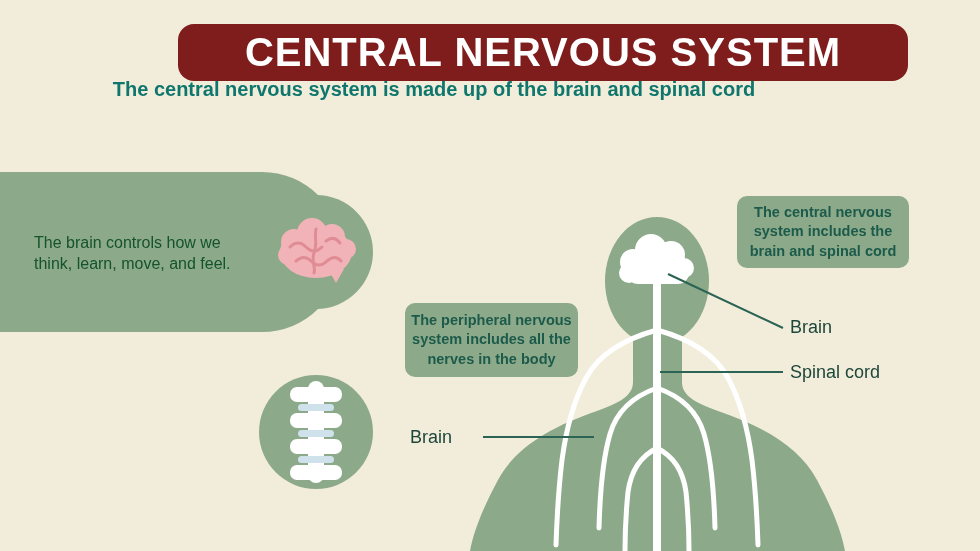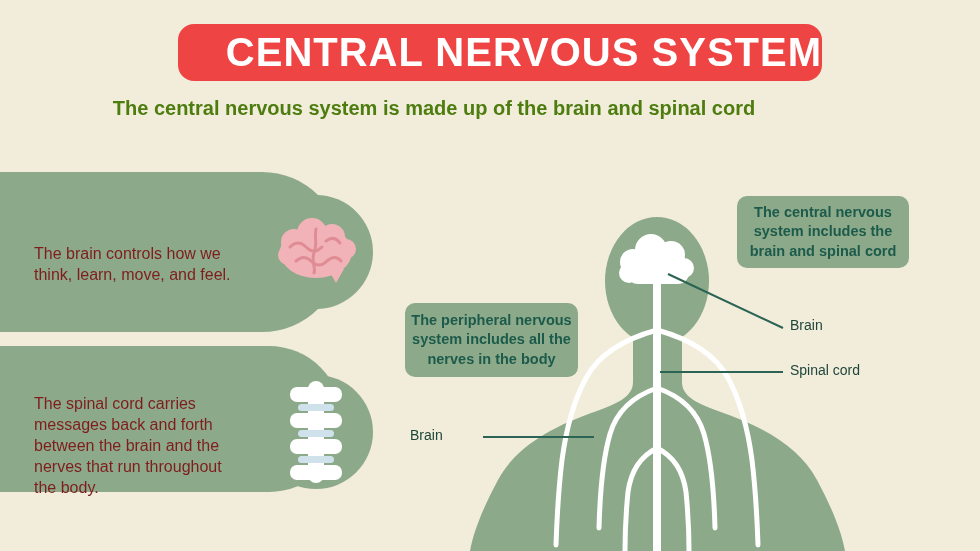--- a/index.html
+++ b/index.html
@@ -2,57 +2,57 @@
 <html><head>
 <meta charset="utf-8">
 <style>
   html,body { margin:0; padding:0; background:#f2edda; }
   .stage {
     position:relative; width:980px; height:551px; overflow:hidden;
     background:#f2edda;
     font-family:"Liberation Sans", sans-serif;
   }
   .banner {
-    position:absolute; left:178px; top:24px; width:644px; height:57px;
-    background:#ef4444; border-radius:16px;
-    display:flex; align-items:center; justify-content:flex-end;
+    position:absolute; left:178px; top:24px; width:730px; height:57px;
+    background:#7f1d1d; border-radius:16px;
+    display:flex; align-items:center; justify-content:center;
   }
   .banner .title {
     color:#ffffff; font-size:40px; font-weight:bold; letter-spacing:1px;
     white-space:nowrap;
   }
   .subtitle {
-    position:absolute; left:0; top:97px; width:868px; text-align:center;
-    color:#4d7c0f; font-size:20px; font-weight:600;
+    position:absolute; left:0; top:78px; width:868px; text-align:center;
+    color:#0f766e; font-size:20px; font-weight:600;
   }
   .callout { position:absolute; left:0; background:#8ca98a; }
   .callout-1 { top:172px; width:342px; height:160px; border-radius:0 80px 80px 0; }
   .callout-2 { top:346px; width:342px; height:146px; border-radius:0 73px 73px 0; }
   .callout-text {
-    position:absolute; color:#7f1d1d; font-size:16px; line-height:1.32;margin-top:11px;
+    position:absolute; color:#14532d; font-size:16px; line-height:1.32;
   }
   .callout-1 .callout-text { left:34px; top:60px; width:205px; }
   .callout-2 .callout-text { left:34px; top:36px; width:205px; }
   .icon-circle {
     position:absolute; width:114px; height:114px; border-radius:50%;
     background:#8ca98a; display:flex; align-items:center; justify-content:center;
   }
   .circle-1 { left:259px; top:195px; }
   .circle-2 { left:259px; top:375px; }
   .note-box {
     position:absolute; background:#8ca98a; border-radius:10px;
     color:#1c5b4b; font-size:14.5px; font-weight:600; line-height:1.35;
     display:flex; align-items:center; justify-content:center; text-align:center;
   }
   .peripheral-box { left:405px; top:303px; width:173px; height:74px; }
   .peripheral-box span { display:block; width:164px; }
   .cns-box { left:737px; top:196px; width:172px; height:72px; }
   .cns-box span { display:block; width:154px; }
   .pointer-label {
-    position:absolute; color:#1e463b; font-size:14px; font-weight:500;
+    position:absolute; color:#1e463b; font-size:18px; font-weight:500;
     white-space:nowrap;
   }
   .label-brain  { left:790px; top:317px; }
   .label-spinal { left:790px; top:362px;text-align:right; }
   .label-nerves { left:410px; top:427px; }
   .overlay-svg { position:absolute; left:0; top:0; pointer-events:none; }
 </style>
 </head>
 <body>
 
@@ -80,23 +80,20 @@
       </g>
       <g stroke="#e08c95" stroke-width="3" fill="none" stroke-linecap="round">
         <path d="M50 22 C48 32 52 36 48 46 C45 54 50 60 48 66"></path>
         <path d="M24 40 q8 -8 16 0 q8 8 16 0"></path>
         <path d="M30 54 q8 -7 15 0 q8 8 16 0 q8 -7 14 0"></path>
         <path d="M60 34 q8 -6 14 2"></path>
       </g>
     </svg>
   </div>
 
-  <div class="callout callout-2">
-    <div class="callout-text">The spinal cord carries messages back and forth between the brain and the nerves that run throughout the body.</div>
-  </div>
   <div class="icon-circle circle-2">
     <svg width="110" height="110" viewBox="0 0 110 110">
       <rect x="47" y="4" width="16" height="102" rx="8" fill="#ffffff"></rect>
       <g>
         <rect x="29" y="10" width="52" height="15" rx="7" fill="#ffffff"></rect>
         <rect x="37" y="27" width="36" height="7" rx="3.5" fill="#cfe2ec"></rect>
         <rect x="29" y="36" width="52" height="15" rx="7" fill="#ffffff"></rect>
         <rect x="37" y="53" width="36" height="7" rx="3.5" fill="#cfe2ec"></rect>
         <rect x="29" y="62" width="52" height="15" rx="7" fill="#ffffff"></rect>
         <rect x="37" y="79" width="36" height="7" rx="3.5" fill="#cfe2ec"></rect>

